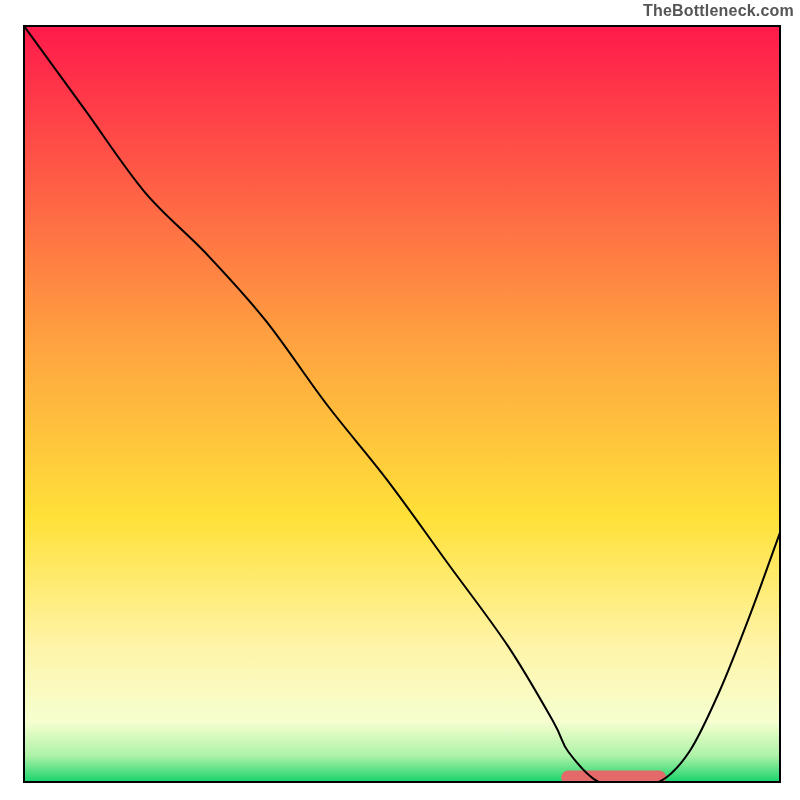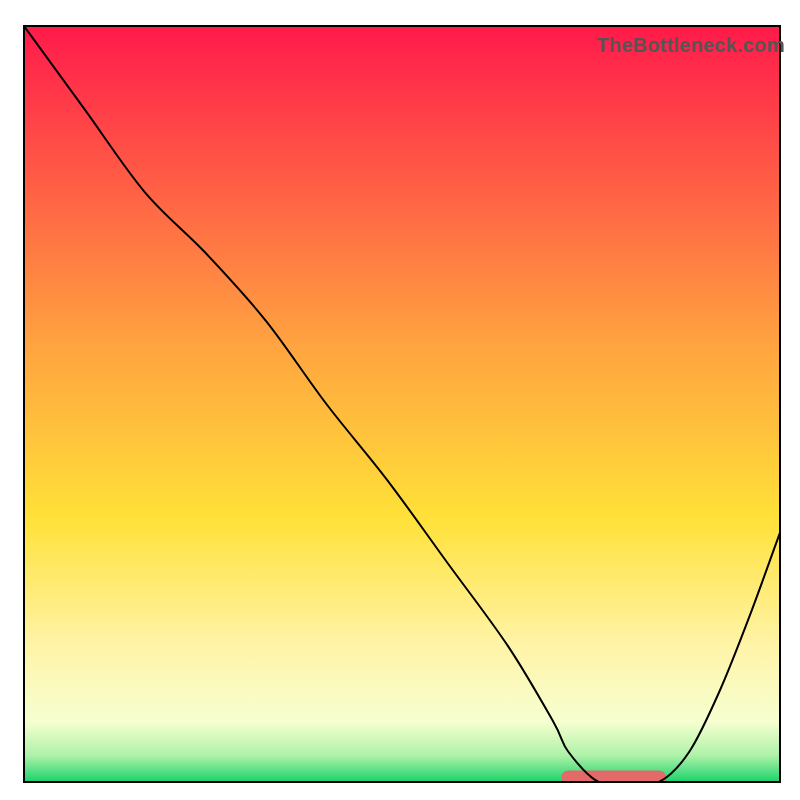--- a/index.html
+++ b/index.html
@@ -12,27 +12,26 @@
     font-family: Arial, Helvetica, sans-serif;
   }
   .container {
     position: relative;
     width: 800px;
     height: 800px;
   }
   .watermark {
     position: absolute;
     top: 2px;
-    right: 15px;
-    font-size: 20px;
+    right: 6px;
+    font-size: 16px;
     font-weight: 600;
     color: #555;
     letter-spacing: 0.2px;
     z-index: 5;
-    margin-top: 32px;
   }
   svg.plot {
     position: absolute;
     left: 0;
     top: 0;
     width: 800px;
     height: 800px;
   }
 </style>
 </head>

